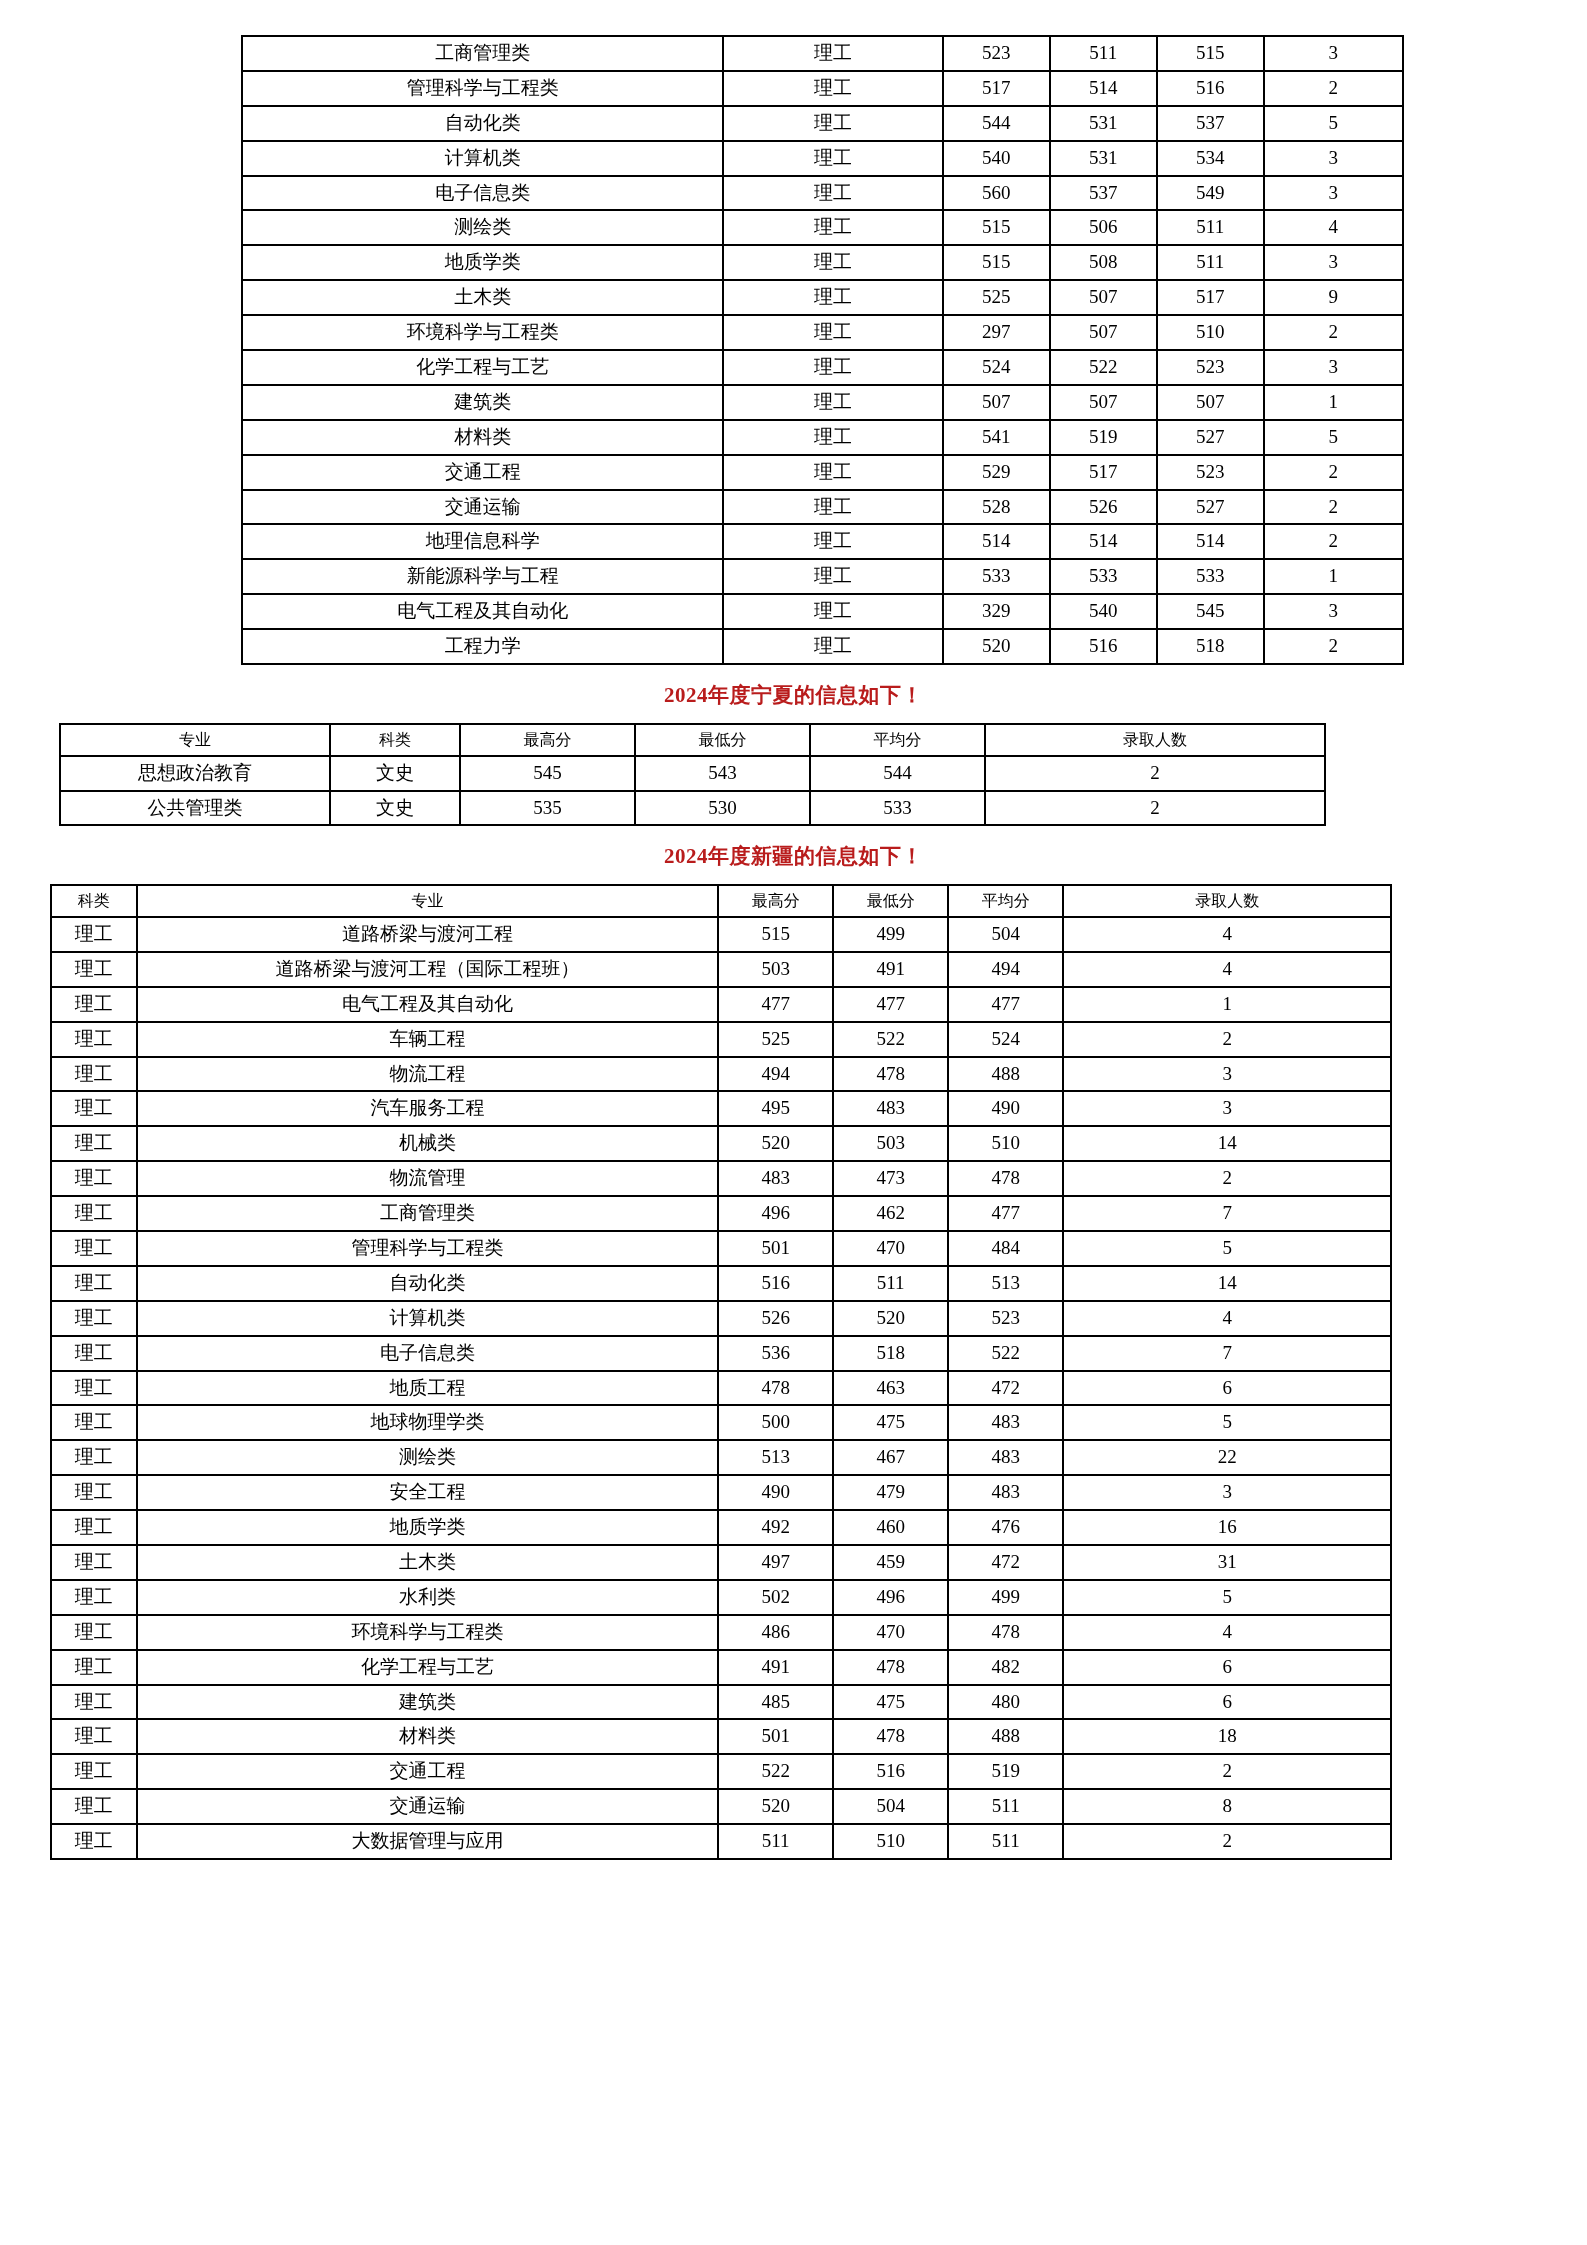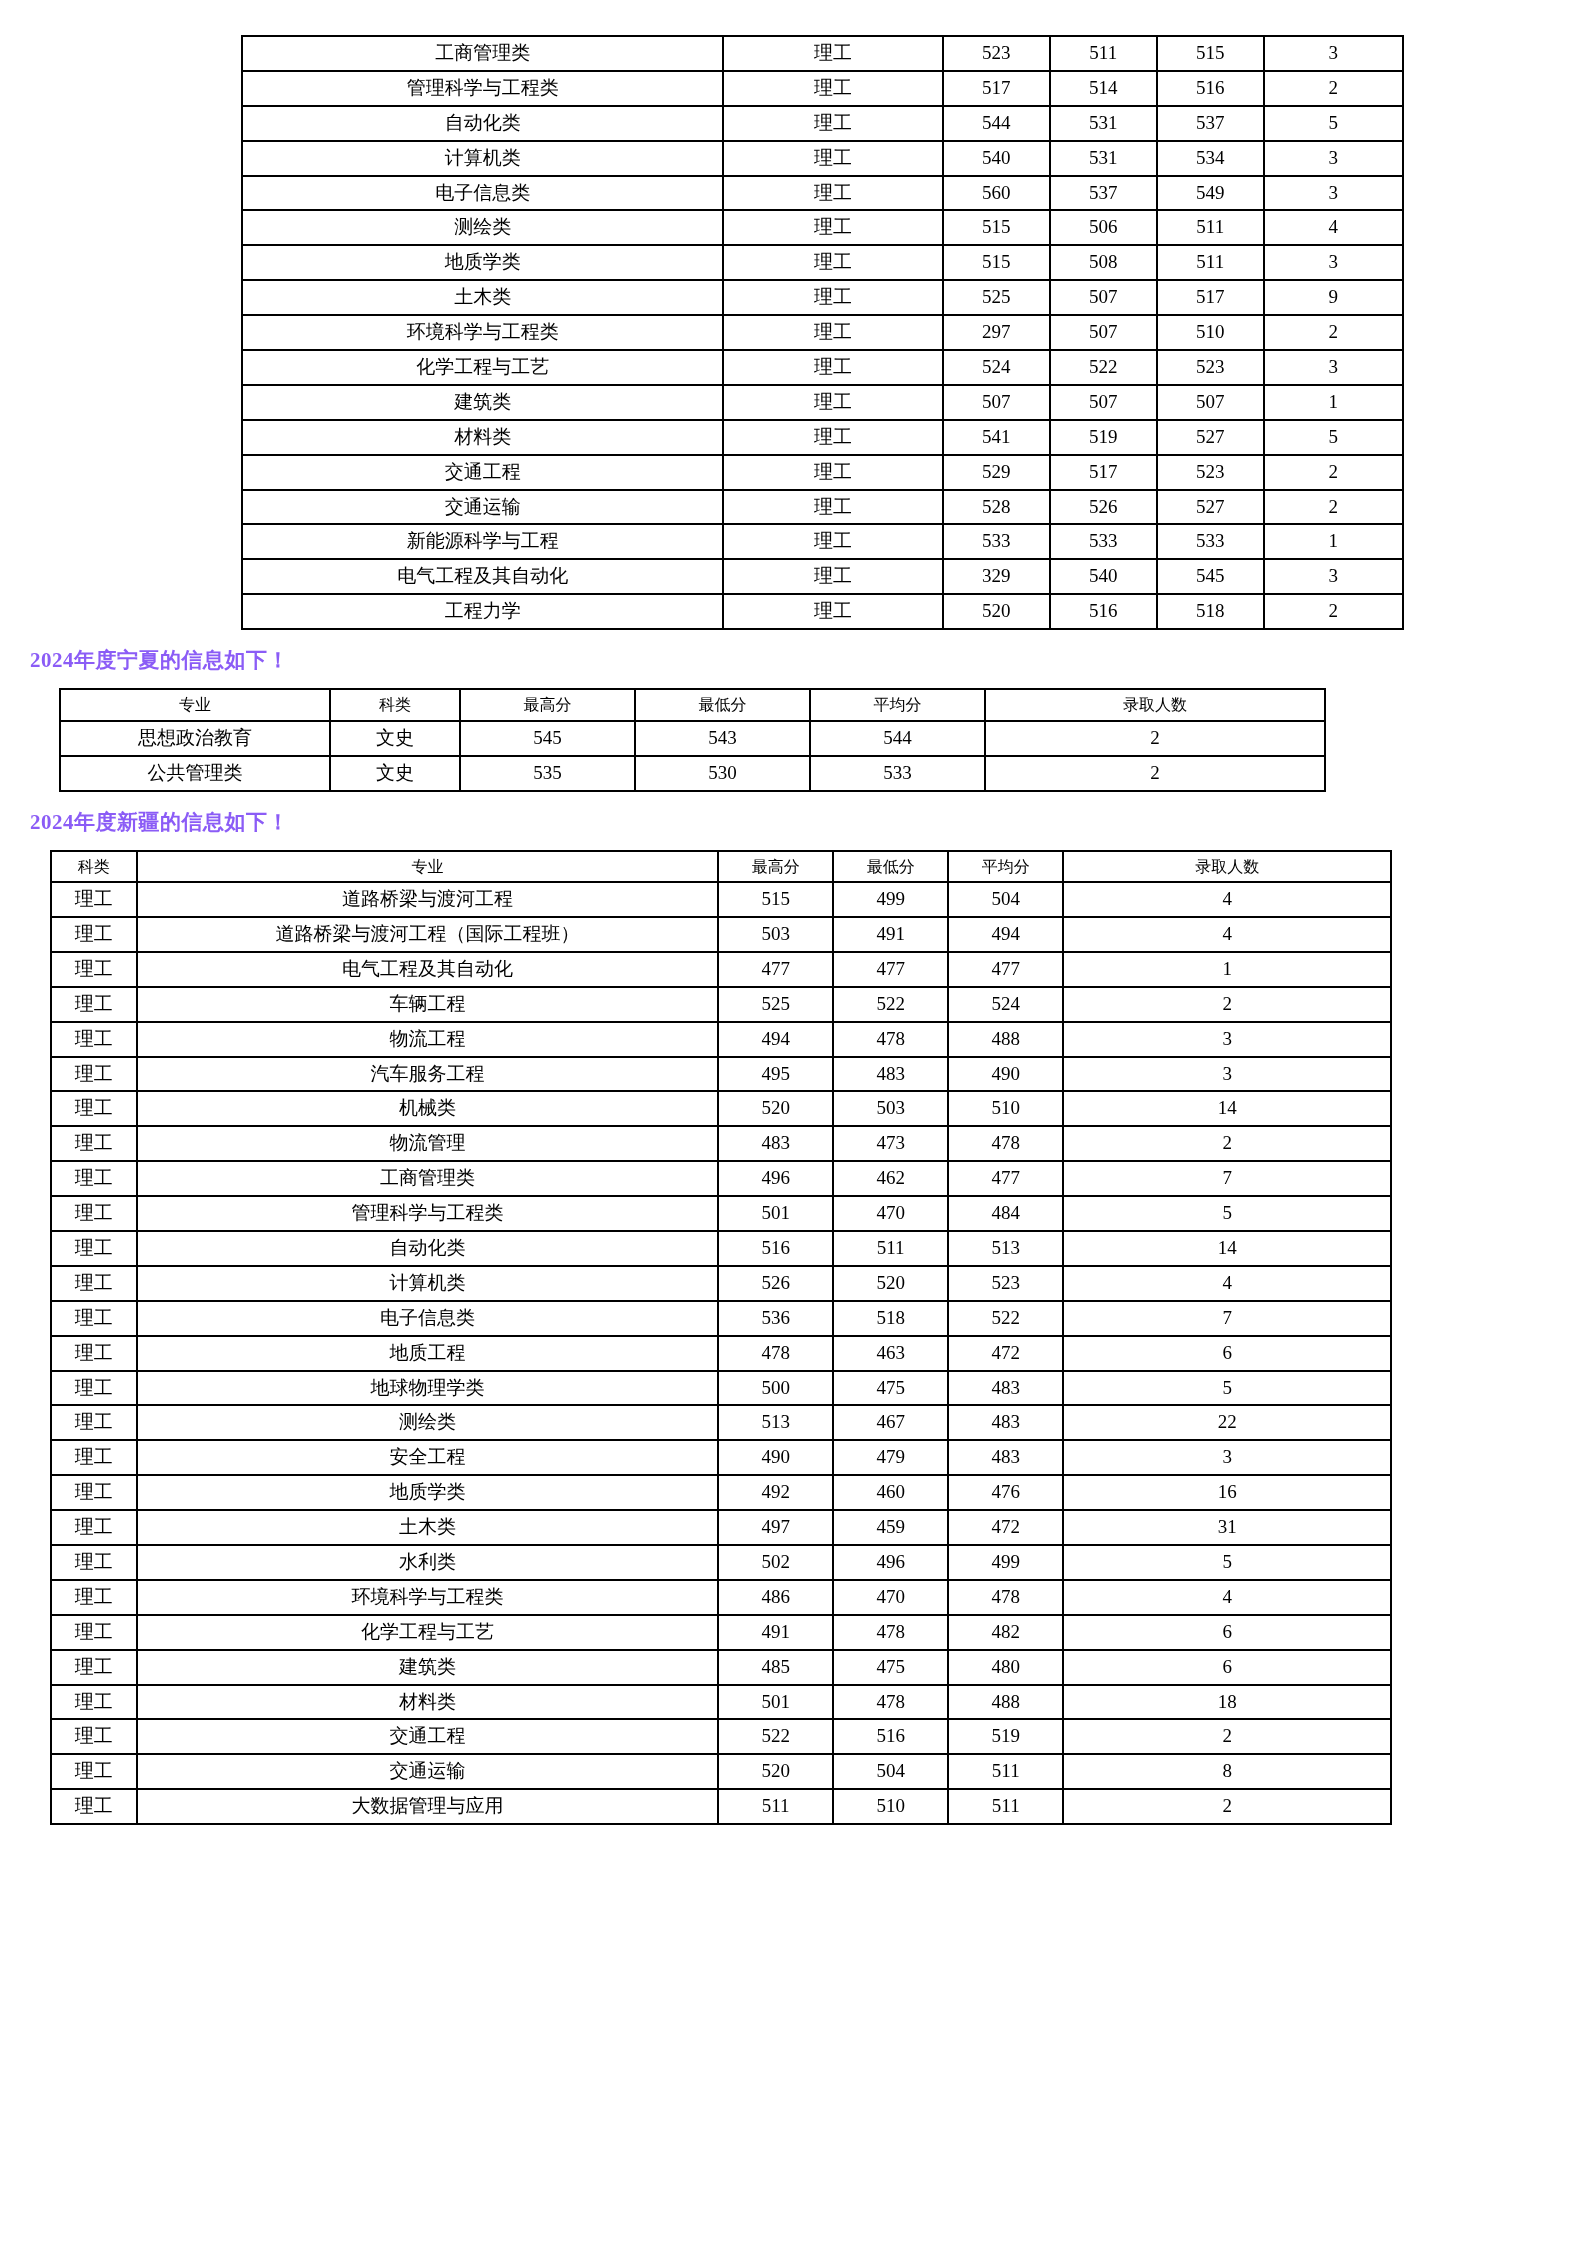--- a/index.html
+++ b/index.html
@@ -35,21 +35,22 @@
     padding: 6px 2px;
     height: 27px;
     box-sizing: border-box;
     white-space: nowrap;
     overflow: hidden;
   }
   table.grid th {
     font-size: 16px;
   }
   .section-title {
-    color: #8b5cf6;
+    text-align: center;
+    color: #b91c1c;
     font-weight: bold;
     font-size: 21px;
     padding: 16px 0 14px 0;
     letter-spacing: 0.5px;
   }
   .spacer-top { height: 30px; }
 
   
   .t1 col.c-major  { width: 450px; }
   .t1 col.c-kelei  { width: 205px; }
@@ -212,20 +213,29 @@
           <td>523</td>
           <td>2</td>
         </tr>
         <tr>
           <td class="empty-cell"></td>
           <td>交通运输</td>
           <td>理工</td>
           <td>528</td>
           <td>526</td>
           <td>527</td>
+          <td>2</td>
+        </tr>
+        <tr>
+          <td class="empty-cell"></td>
+          <td>地理信息科学</td>
+          <td>理工</td>
+          <td>514</td>
+          <td>514</td>
+          <td>514</td>
           <td>2</td>
         </tr>
         <tr>
           <td class="empty-cell"></td>
           <td>新能源科学与工程</td>
           <td>理工</td>
           <td>533</td>
           <td>533</td>
           <td>533</td>
           <td>1</td>

